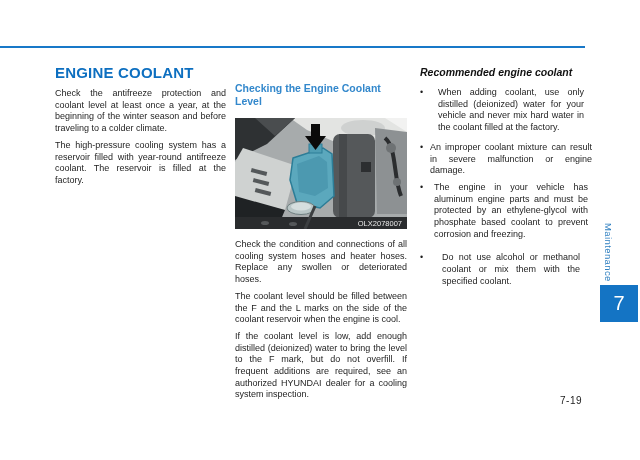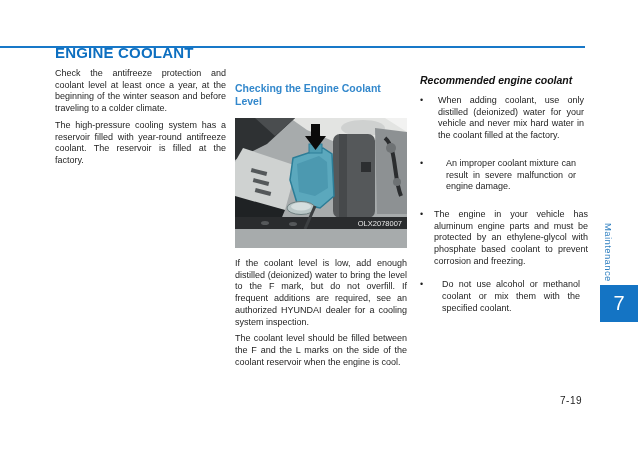--- a/index.html
+++ b/index.html
@@ -2,42 +2,42 @@
 <html><head>
 <meta charset="utf-8">
 <style>
   html,body{margin:0;padding:0;}
   body{
     width:640px;height:460px;background:#ffffff;position:relative;overflow:hidden;
     font-family:"Liberation Sans", sans-serif;color:#1e1e1e;
   }
   .top-rule{position:absolute;left:0;top:46px;width:585px;height:2px;background:#1878c8;}
   .col{position:absolute;}
-  .col-left{left:55px;top:44px;width:171px;}
+  .col-left{left:55px;top:64px;width:171px;}
   .col-mid{left:235px;top:82px;width:172px;}
-  .col-right{left:420px;top:74px;width:172px;}
+  .col-right{left:420px;top:66px;width:172px;}
 
   .doc-title{
     font-size:15px;font-weight:bold;color:#0d6fc0;letter-spacing:0.2px;
     line-height:17px;margin:0 0 7px 0;
   }
   .body-text{
     font-size:9px;line-height:11.7px;text-align:justify;color:#1e1e1e;
     margin:0 0 5px 0;
   }
   .section-heading{
     font-size:10.5px;font-weight:bold;color:#3388cc;line-height:12.5px;
     margin:0 0 11px 0;
   }
   .sub-heading{
     font-size:10.5px;font-weight:bold;font-style:italic;color:#111;
     margin:0 0 5px 0;line-height:13px;
   }
   .figure{
-    position:relative;width:172px;height:130px;margin:0 0 10px 0;background:#a7abac;
+    position:relative;width:172px;height:111px;margin:0 0 10px 0;background:#a7abac;
   }
   .figure svg{display:block;}
   .bullet-row{position:relative;padding-left:10px;margin:0 0 5px 0;}
   .bullet-row .marker{
     position:absolute;left:0;top:0;font-size:9px;line-height:11.7px;color:#1e1e1e;
   }
   .chapter-label{
     position:absolute;left:603px;top:223px;height:62px;
     writing-mode:vertical-rl;font-size:9.5px;letter-spacing:0.4px;color:#2e7fc0;
     display:flex;align-items:center;
@@ -106,34 +106,35 @@
 
       <g>
         <rect x="76" y="6" width="9" height="13" fill="#0a0a0a"></rect>
         <polygon points="70,18 91,18 80.5,32" fill="#0a0a0a"></polygon>
       </g>
 
       <text x="167" y="108" text-anchor="end" font-size="7.5" fill="#e8e8e8" font-family="Liberation Sans, sans-serif">OLX2078007</text>
     </svg>
   </div>
 
+  <p class="body-text">Check the condition and connections of all cooling system hoses and heater hoses. Replace any swollen or deteriorated hoses.</p>
+  <p class="body-text">The coolant level should be filled between the F and the L marks on the side of the coolant reservoir when the engine is cool.</p>
   <p class="body-text">If the coolant level is low, add enough distilled (deionized) water to bring the level to the F mark, but do not overfill. If frequent additions are required, see an authorized HYUNDAI dealer for a cooling system inspection.</p>
-  <p class="body-text">The coolant level should be filled between the F and the L marks on the side of the coolant reservoir when the engine is cool.</p>
 </div>
 
 <div class="col col-right">
   <h3 class="sub-heading">Recommended engine coolant</h3>
 
   <div class="bullet-row">
     <span class="marker">•</span>
     <p class="body-text" style="margin:8px;">When adding coolant, use only distilled (deionized) water for your vehicle and never mix hard water in the coolant filled at the factory.</p>
   </div>
   <div class="bullet-row">
     <span class="marker">•</span>
-    <p class="body-text" style="margin:16px;">An improper coolant mixture can result in severe malfunction or engine damage.</p>
+    <p class="body-text" style="margin:0;">An improper coolant mixture can result in severe malfunction or engine damage.</p>
   </div>
   <div class="bullet-row">
     <span class="marker">•</span>
     <p class="body-text" style="margin:4px;">The engine in your vehicle has aluminum engine parts and must be protected by an ethylene-glycol with phosphate based coolant to prevent corrosion and freezing.</p>
   </div>
   <div class="bullet-row">
     <span class="marker">•</span>
     <p class="body-text" style="margin:12px;">Do not use alcohol or methanol coolant or mix them with the specified coolant.</p>
   </div>
 </div>

